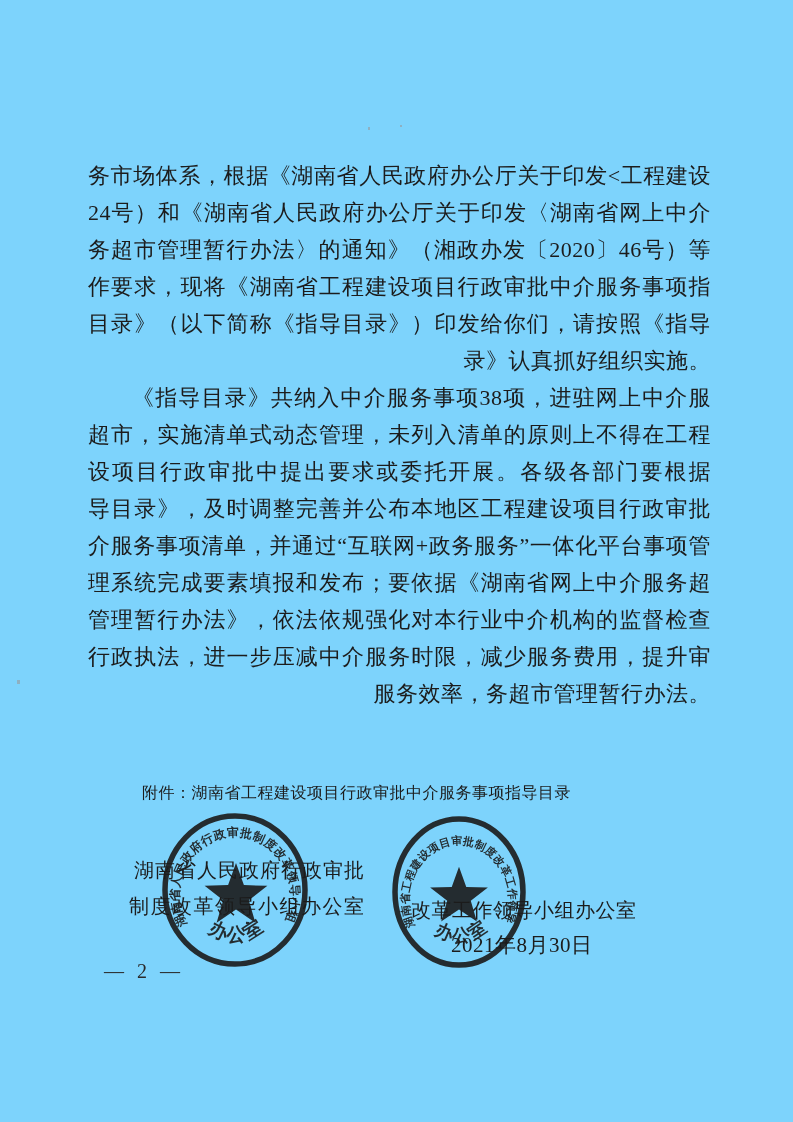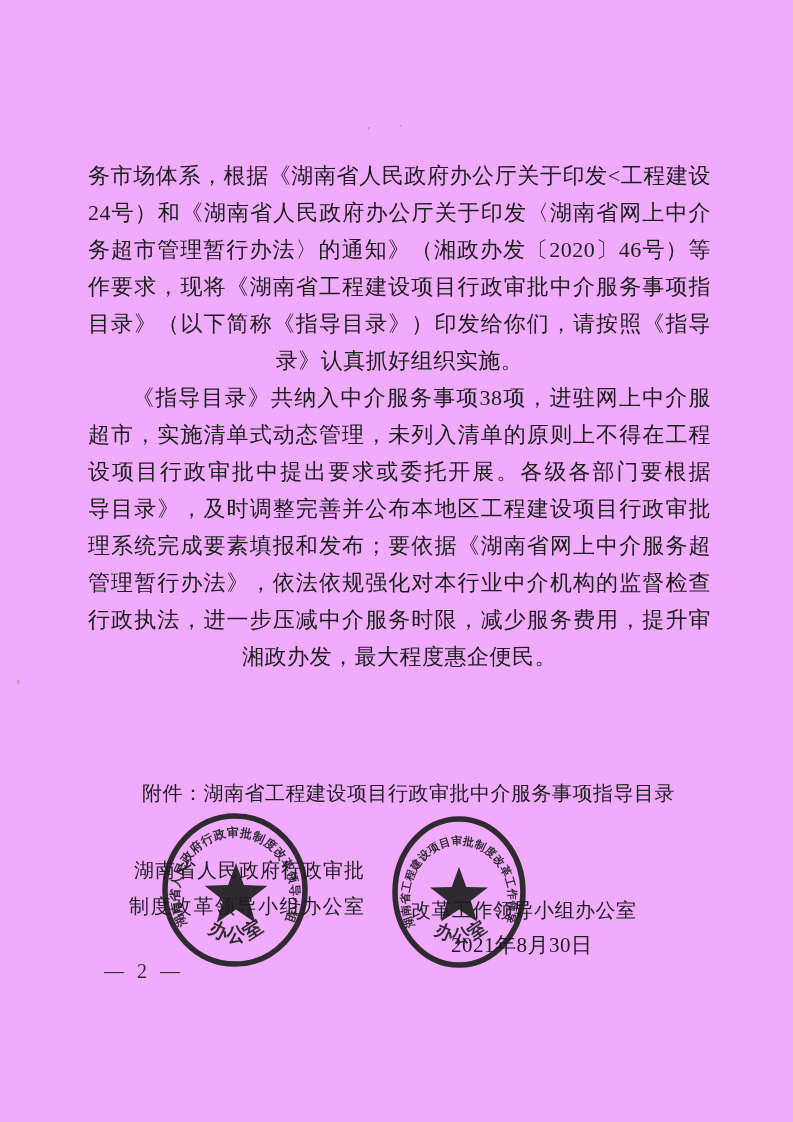--- a/index.html
+++ b/index.html
@@ -3,35 +3,35 @@
 <meta charset="utf-8">
 <style>
   html,body{margin:0;padding:0;}
   body{
     width:793px;height:1122px;position:relative;
     background:#ffffff;
     font-family:"Liberation Serif","DejaVu Serif",serif;
     color:#1e1e1e;
     overflow:hidden;
   }
-  .page{position:absolute;inset:0;background:#f0abfc;}
+  .page{position:absolute;inset:0;background:#7dd3fc;}
   
   .text-col{
     position:absolute;left:88px;top:157px;width:623px;
     font-size:22px;line-height:37px;color:#1c1c1c;
     letter-spacing:0.5px;
   }
   .line{height:37px;white-space:nowrap;}
   .line.full{text-align:justify;text-align-last:justify;white-space:normal;overflow:hidden;}
-  .line.last{text-align:center;}
+  .line.last{text-align:right;}
   .line.indent{padding-left:44px;}
   
   .attachment{
     position:absolute;left:142px;top:779px;
-    font-size:20px;line-height:28px;color:#1c1c1c;letter-spacing:0.5px;
+    font-size:16px;line-height:28px;color:#1c1c1c;letter-spacing:0.5px;
     white-space:nowrap;
   }
   
   .sig{position:absolute;font-size:20px;color:#1c1c1c;white-space:nowrap;}
   .sig-left-1{left:134px;top:857px;letter-spacing:1px;}
   .sig-left-2{left:129px;top:893px;letter-spacing:1.5px;}
   .sig-right-1{left:391px;top:859px;letter-spacing:0.5px;}
   .sig-right-2{left:411px;top:897px;letter-spacing:0.5px;}
   .sig-date{left:451px;top:931px;font-size:21px;letter-spacing:0.5px;}
   
@@ -55,24 +55,25 @@
     <div class="line full">务市场体系，根据《湖南省人民政府办公厅关于印发&lt;工程建设</div>
     <div class="line full">24号）和《湖南省人民政府办公厅关于印发〈湖南省网上中介服</div>
     <div class="line full">务超市管理暂行办法〉的通知》（湘政办发〔2020〕46号）等工</div>
     <div class="line full">作要求，现将《湖南省工程建设项目行政审批中介服务事项指导</div>
     <div class="line full">目录》（以下简称《指导目录》）印发给你们，请按照《指导目</div>
     <div class="line last">录》认真抓好组织实施。</div>
     <div class="line full indent">《指导目录》共纳入中介服务事项38项，进驻网上中介服务</div>
     <div class="line full">超市，实施清单式动态管理，未列入清单的原则上不得在工程建</div>
     <div class="line full">设项目行政审批中提出要求或委托开展。各级各部门要根据《指</div>
     <div class="line full">导目录》，及时调整完善并公布本地区工程建设项目行政审批中</div>
+    <div class="line full">介服务事项清单，并通过“互联网+政务服务”一体化平台事项管</div>
     <div class="line full">理系统完成要素填报和发布；要依据《湖南省网上中介服务超市</div>
     <div class="line full">管理暂行办法》，依法依规强化对本行业中介机构的监督检查和</div>
     <div class="line full">行政执法，进一步压减中介服务时限，减少服务费用，提升审批</div>
-    <div class="line last">湘政办发，最大程度惠企便民。</div>
+    <div class="line last">服务效率，务超市管理暂行办法。</div>
   </div>
 
   <div class="attachment">附件：湖南省工程建设项目行政审批中介服务事项指导目录</div>
 
   <div class="sig sig-left-1">湖南省人民政府行政审批</div>
   <div class="sig sig-left-2">制度改革领导小组办公室</div>
   <div class="sig sig-right-2">改革工作领导小组办公室</div>
   <div class="sig sig-date">2021年8月30日</div>
 
   <svg class="seal seal-left" width="150" height="158" viewBox="0 0 150 158">

